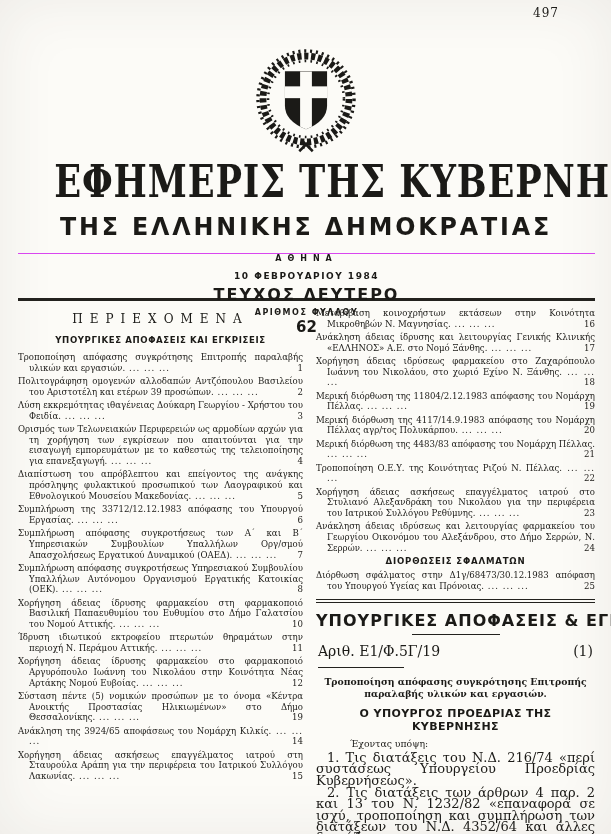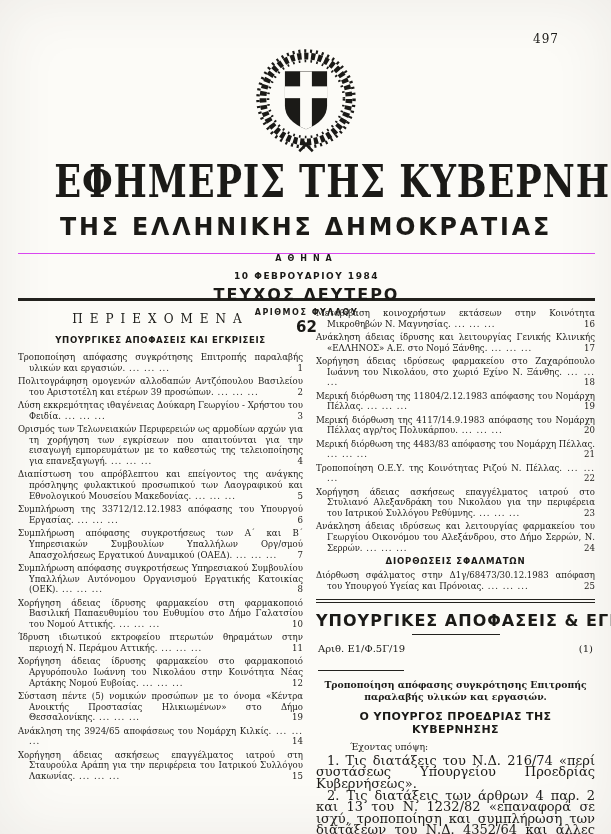--- a/index.html
+++ b/index.html
@@ -2,21 +2,21 @@
 <html lang="el"><head>
 <meta charset="utf-8">
 <style>
   html,body{margin:0;padding:0;background:#e8e6e0;}
   #page{
     position:relative;width:611px;height:834px;margin:0 auto;
     background:#fcfbf7;color:#1b1a17;overflow:hidden;
     font-family:"DejaVu Serif",serif;
     box-shadow:inset 0 0 60px rgba(60,55,45,.08);
   }
-  .pageno{position:absolute;top:32px;right:52px;font-size:12px;letter-spacing:1px;}
+  .pageno{position:absolute;top:6px;right:52px;font-size:12px;letter-spacing:1px;}
   
   .emblem-wrap{display:flex;justify-content:center;padding-top:40px;}
   .emblem-wrap svg{width:118px;height:118px;}
   
   .masthead{text-align:center;margin-top:4px;white-space:nowrap;}
   .m-title{
     display:inline-block;font-family:"DejaVu Serif",serif;font-weight:bold;
     font-size:41px;letter-spacing:1px;transform:scaleX(.86) scaleY(1.08);
     transform-origin:center;line-height:1;
   }
@@ -58,21 +58,21 @@
     text-align:center;font-family:"DejaVu Sans",sans-serif;font-weight:bold;
     font-size:8.6px;letter-spacing:.8px;margin:0 0 4px 0;
   }
   
   .dbl-rule{height:2px;border-top:1.5px solid #23221e;border-bottom:1.5px solid #23221e;margin:7px 0 8px 0;}
   .dec-heading{
     text-align:center;font-family:"DejaVu Sans",sans-serif;font-weight:bold;
     font-size:16px;letter-spacing:1px;white-space:nowrap;
   }
   .dec-heading-rule{width:88px;height:1.5px;background:#23221e;margin:4px auto 8px auto;}
-  .ref-row{display:flex;justify-content:space-between;align-items:baseline;font-size:10px;margin:2px 2px 16px 2px;}
+  .ref-row{display:flex;justify-content:space-between;align-items:baseline;font-size:14px;margin:2px 2px 8px 2px;}
   .ref-rule{width:86px;height:1px;background:#23221e;margin:3px 0 8px 2px;}
   .dec-title{
     text-align:center;font-weight:bold;font-size:9.3px;line-height:11.5px;margin:2px 6px 8px 6px;
   }
   .dec-authority{
     text-align:center;font-family:"DejaVu Sans",sans-serif;font-weight:bold;
     font-size:11px;letter-spacing:.4px;margin:6px 0 5px 0;
   }
   .dec-having{font-size:9.3px;padding-left:34px;margin:0 0 3px 0;}
   .body-par{

